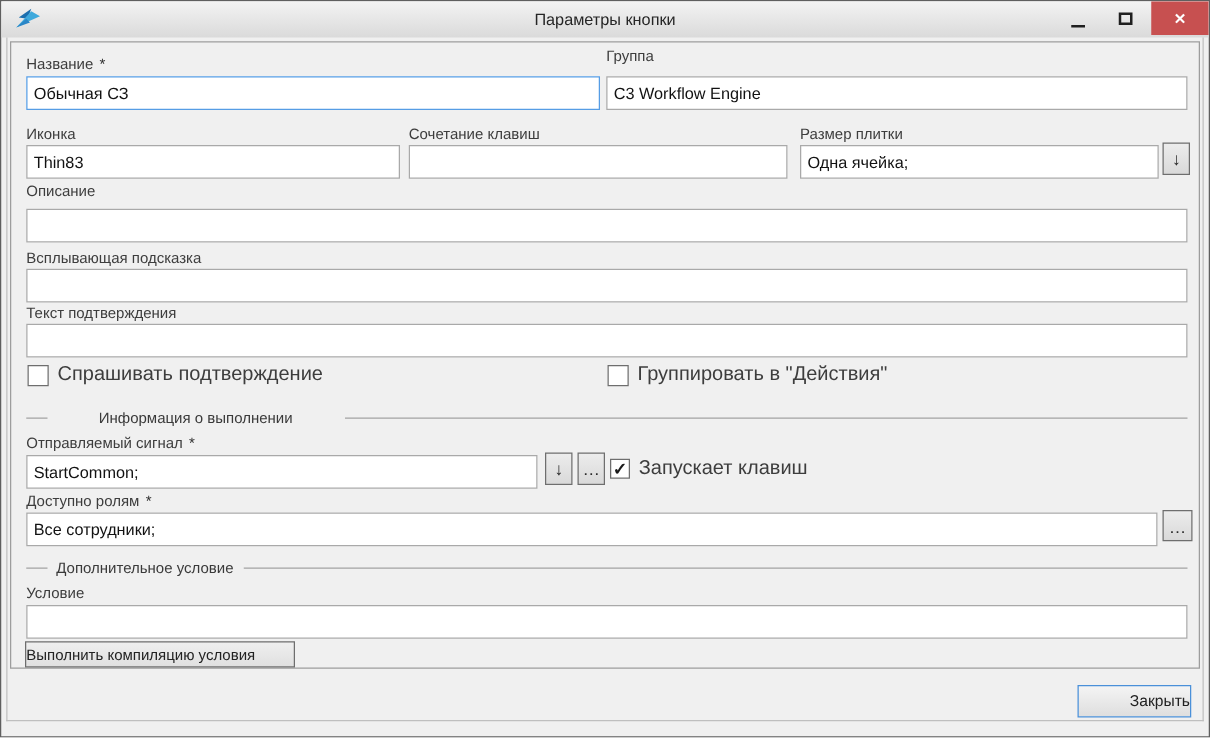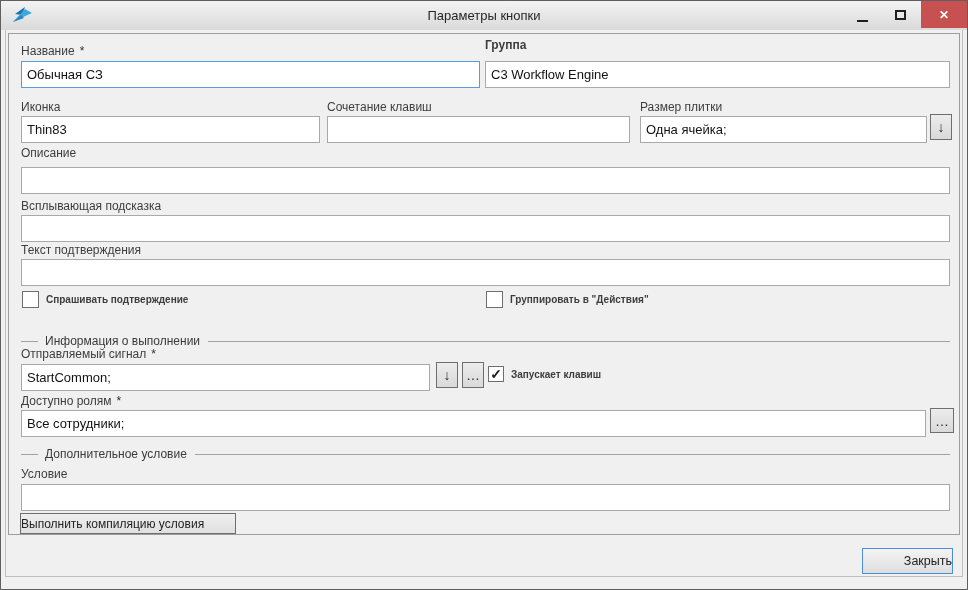--- a/index.html
+++ b/index.html
@@ -58,21 +58,21 @@
     display: flex; align-items: center; justify-content: center;
     font-size: 14px; color: #2b2b2b; cursor: default;
   }
 
   .checkbox-row { position: absolute; display: flex; align-items: center; }
   .cb {
     width: 17px; height: 17px; border: 1px solid #6e6e6e; background: #ffffff;
     display: flex; align-items: center; justify-content: center;
     font-size: 14px; font-weight: bold; color: #1a1a1a; line-height: 14px;
   }
-  .cb-label { margin-left: 7px; font-size: 10px; color: #3d3d3d; white-space: nowrap; font-weight: bold; }
+  .cb-label { margin-left: 7px; font-size: 16px; color: #3d3d3d; white-space: nowrap; }
 
   .section-hdr { position: absolute; display: flex; align-items: center; height: 14px; }
   .section-hdr .dash { width: 17px; border-top: 1px solid #a2a2a2; margin-right: 7px; }
   .section-hdr .txt { font-size: 12px; color: #3a3a3a; white-space: nowrap; }
   .section-hdr .line { flex: 1; border-top: 1px solid #a2a2a2; margin-left: 8px; }
 
   .push-btn {
     position: absolute; border: 1px solid #6e6e6e; background: linear-gradient(#efefef, #e0e0e0);
     display: flex; align-items: center; justify-content: flex-start;
     font-size: 12px; color: #222222; cursor: default;
@@ -109,21 +109,21 @@
 
   <div class="chrome-frame"></div>
 
   <div class="panel">
 
     <div class="lbl" style="left:12px; top:10px;">
       <span>Название</span><span class="star">*</span>
     </div>
     <input class="inp focused" style="left: 12px; top: 27px; width: 459px;" value="Обычная СЗ">
 
-    <div class="lbl" style="left:476px; top:4px;font-weight:bold;">
+    <div class="lbl" style="left:476px; top:4px;">
       <span>Группа</span>
     </div>
     <input class="inp" style="left: 476px; top: 27px; width: 465px;" value="C3 Workflow Engine">
 
     <div class="lbl" style="left:12px; top:66px;">
       <span>Иконка</span>
     </div>
     <input class="inp" style="left: 12px; top: 82px; width: 299px;" value="Thin83">
 
     <div class="lbl" style="left:318px; top:66px;">
@@ -156,21 +156,21 @@
 
     <div class="checkbox-row" style="left:13px; top:257px;">
       <span class="cb"></span>
       <span class="cb-label">Спрашивать подтверждение</span>
     </div>
     <div class="checkbox-row" style="left:477px; top:257px;">
       <span class="cb"></span>
       <span class="cb-label">Группировать в "Действия"</span>
     </div>
 
-    <div class="section-hdr" style="left:12px; top:300px; width:929px;">
+    <div class="section-hdr" style="left:12px; top:293px; width:929px;gap:34px;">
       <span class="dash"></span>
       <span class="txt">Информация о выполнении</span>
       <span class="line"></span>
     </div>
 
     <div class="lbl" style="left:12px; top:313px;">
       <span>Отправляемый сигнал</span><span class="star">*</span>
     </div>
     <input class="inp" style="left: 12px; top: 330px; width: 409px;" value="StartCommon;">
     <div class="mini-btn" style="left:427px; top:328px; height:26px;">

